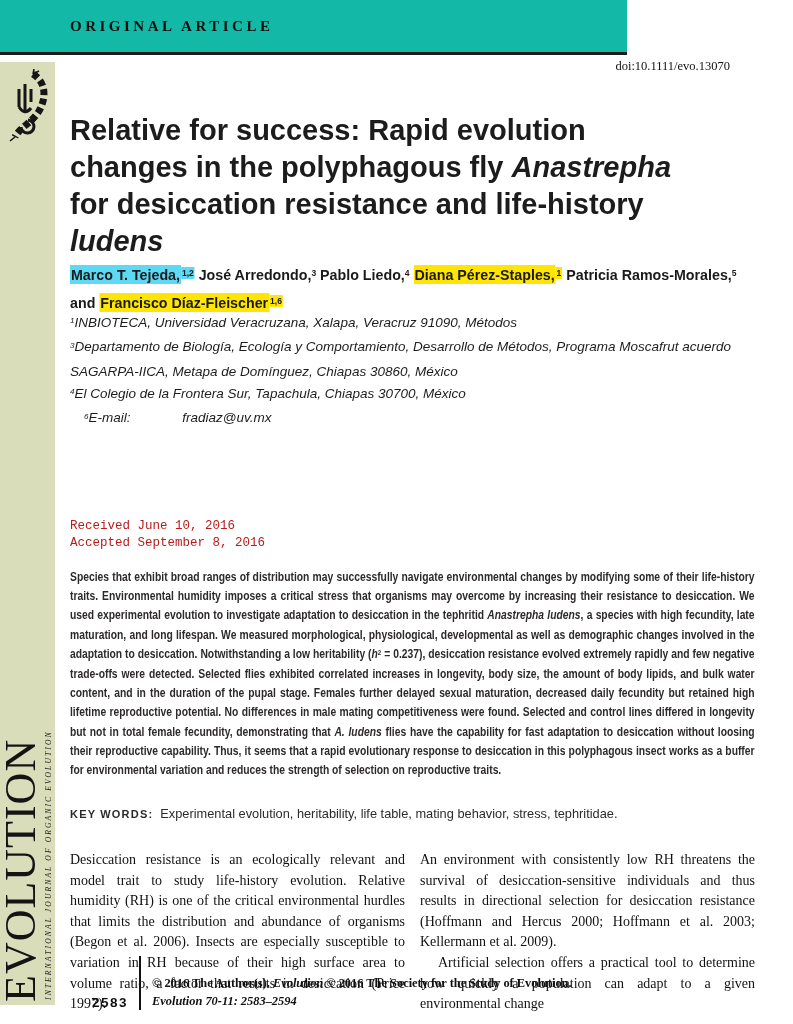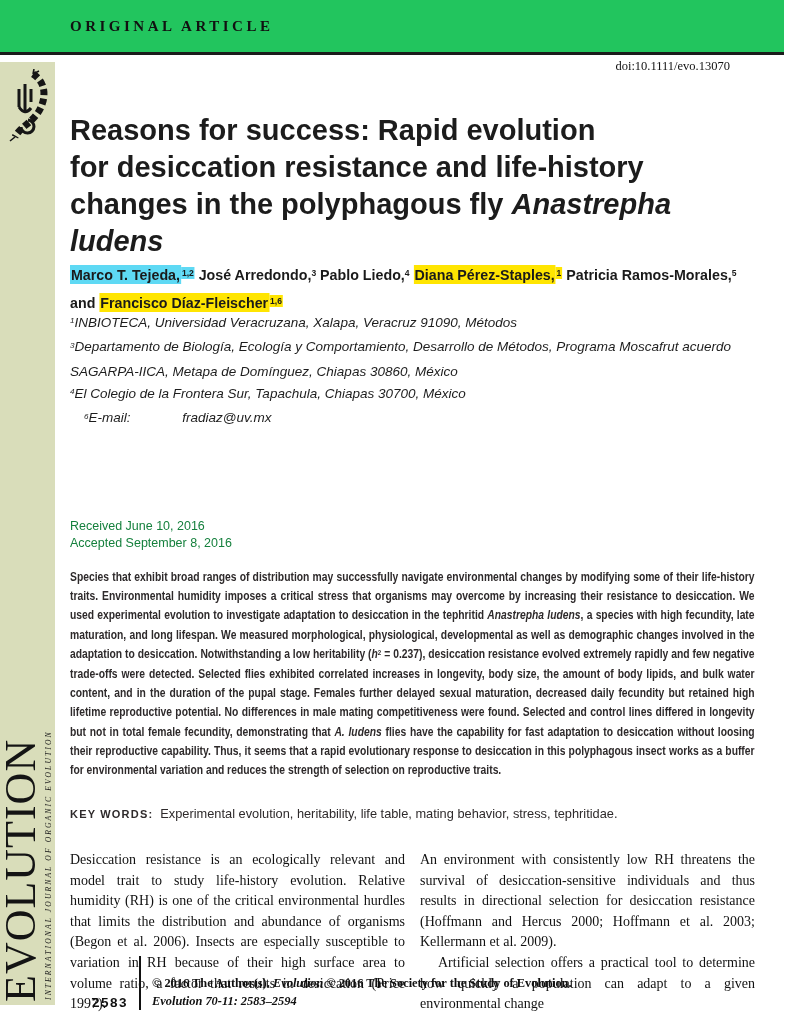--- a/index.html
+++ b/index.html
@@ -1,21 +1,21 @@
 <!DOCTYPE html>
 <html><head>
 <meta charset="utf-8">
 <style>
   html,body{margin:0;padding:0;}
   body{width:793px;height:1024px;background:#ffffff;position:relative;overflow:hidden;
        font-family:"Liberation Sans", sans-serif;color:#161616;}
   .page{position:absolute;inset:0;}
 
   
-  .band{position:absolute;left:0;top:0;width:784px;height:52px;background:#22c55e;
+  .band{position:absolute;left:0;top:0;width:627px;height:52px;background:#14b8a6;
         border-bottom:3px solid #1b1b1b;display:flex;align-items:center;}
   .band .label{margin-left:70px;font-family:"Liberation Serif", serif;font-weight:700;
         font-size:15px;letter-spacing:3.5px;color:#111;}
   .doi{position:absolute;top:59px;right:63px;font-family:"Liberation Serif", serif;
         font-size:12.5px;color:#111;}
 
   
   .sidebar{position:absolute;left:0;top:62px;width:55px;height:943px;background:#d9ddba;}
   .logo{display:block;margin:7px auto 0 auto;}
   .vert{position:absolute;left:-125px;top:760px;width:305px;height:55px;
@@ -27,21 +27,21 @@
         letter-spacing:2.1px;color:#1c1c1c;margin-top:2px;margin-left:2px;white-space:nowrap;}
 
   
   .blk{position:absolute;left:70px;width:685px;}
   .title{top:112px;font-weight:700;font-size:29px;line-height:37px;color:#1c1c1c;}
   .authors{top:262px;font-weight:700;font-size:15px;line-height:25px;color:#1a1a1a;
         width:721px;transform:scaleX(0.95);transform-origin:left top;white-space:nowrap;}
   .affils{top:312px;font-style:italic;font-size:13.5px;line-height:22.3px;color:#1d1d1d;}
   .affils p{margin:0;}
   .affils .indent{margin-left:14px;}
-  .dates{top:518px;font-size:12.5px;line-height:17px;color:#15803d;}
+  .dates{top:518px;font-size:12.5px;line-height:17px;color:#b91c1c;font-family:Liberation Mono, monospace;}
   .abstract{top:568px;font-weight:700;font-size:12px;line-height:19.2px;text-align:justify;
         color:#2e2a2b;width:796px;transform:scaleX(0.86);transform-origin:left top;}
   .keywords{top:806px;font-size:12.8px;color:#2e2a2b;}
   .keywords .kw-label{font-weight:700;font-size:11px;letter-spacing:1.2px;}
   .keywords .kw-text{margin-left:7px;}
   .columns{top:850px;display:flex;gap:15px;font-family:"Liberation Serif", serif;
         font-size:14px;line-height:20.6px;text-align:justify;color:#111;}
   .col{flex:1;}
   .col p{margin:0;}
   .col .indent{text-indent:18px;}
@@ -79,23 +79,23 @@
       <path d="M13 38 q6 9 12 1" fill="none" stroke="#161616" stroke-width="3"></path>
       <path d="M22 51 a6.5 6.5 0 1 1 -7 7" fill="none" stroke="#161616" stroke-width="3"></path>
     </svg>
     <div class="vert">
       <span class="big">EVOLUTION</span>
       <span class="small">INTERNATIONAL JOURNAL OF ORGANIC EVOLUTION</span>
     </div>
   </aside>
 
   <div class="blk title">
-    <div><span>Reasons for success: Rapid evolution</span></div>
+    <div><span>Relative for success: Rapid evolution</span></div>
+    <div><span>changes in the polyphagous fly </span><span class="i">Anastrepha</span></div>
     <div><span>for desiccation resistance and life-history</span></div>
-    <div><span>changes in the polyphagous fly </span><span class="i">Anastrepha</span></div>
     <div><span class="i">ludens</span></div>
   </div>
 
   <div class="blk authors">
     <div><span class="hc">Marco T. Tejeda,</span><span class="hc sup">1,2</span><span> José Arredondo,</span><span class="sup">3</span><span> Pablo Liedo,</span><span class="sup">4</span><span> </span><span class="hy">Diana Pérez-Staples,</span><span class="hy sup">1</span><span> Patricia Ramos-Morales,</span><span class="sup">5</span></div>
     <div><span>and </span><span class="hy">Francisco Díaz-Fleischer</span><span class="hy sup">1,6</span></div>
   </div>
 
   <div class="blk affils">
     <p><span class="sup">1</span><span>INBIOTECA, Universidad Veracruzana, Xalapa, Veracruz 91090, Métodos</span></p>

